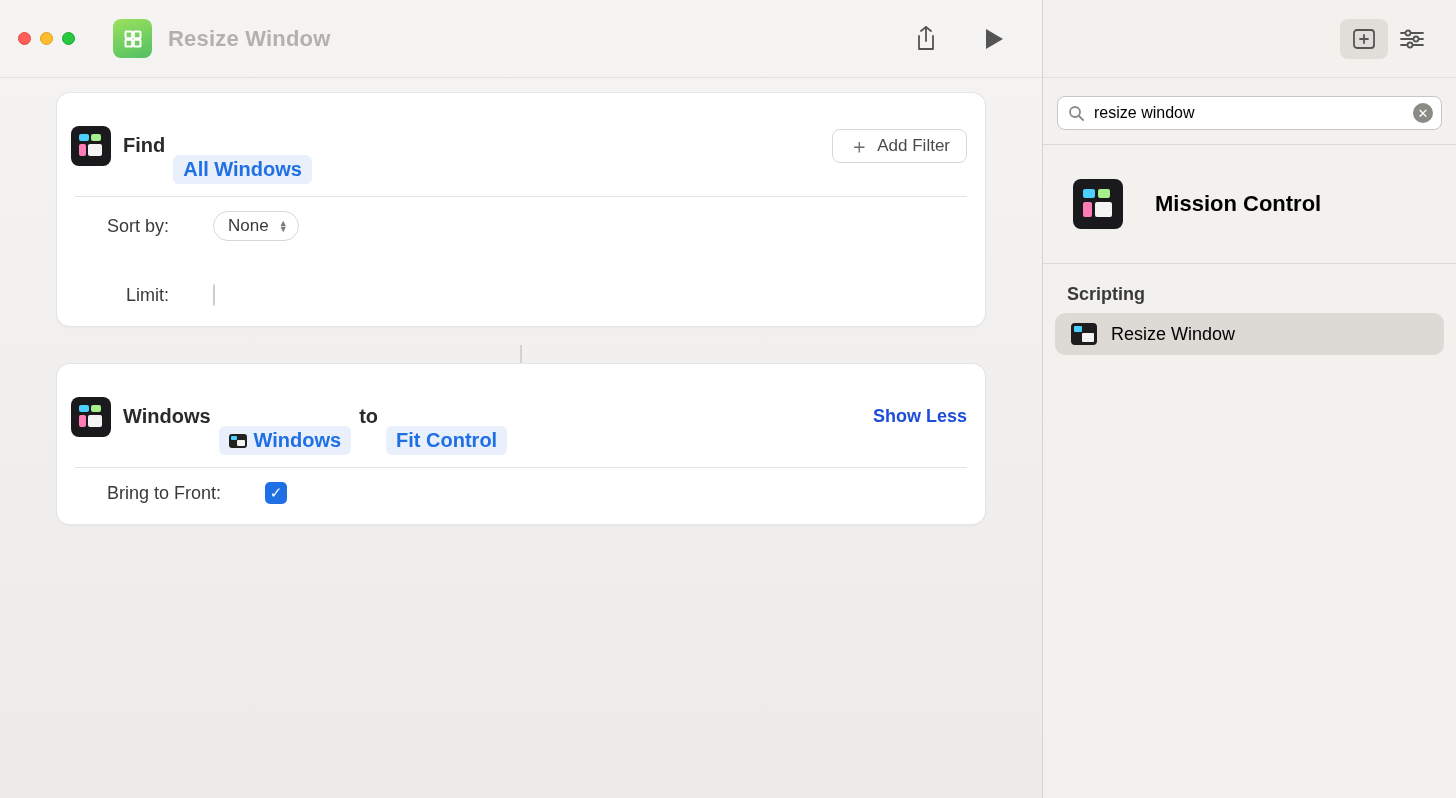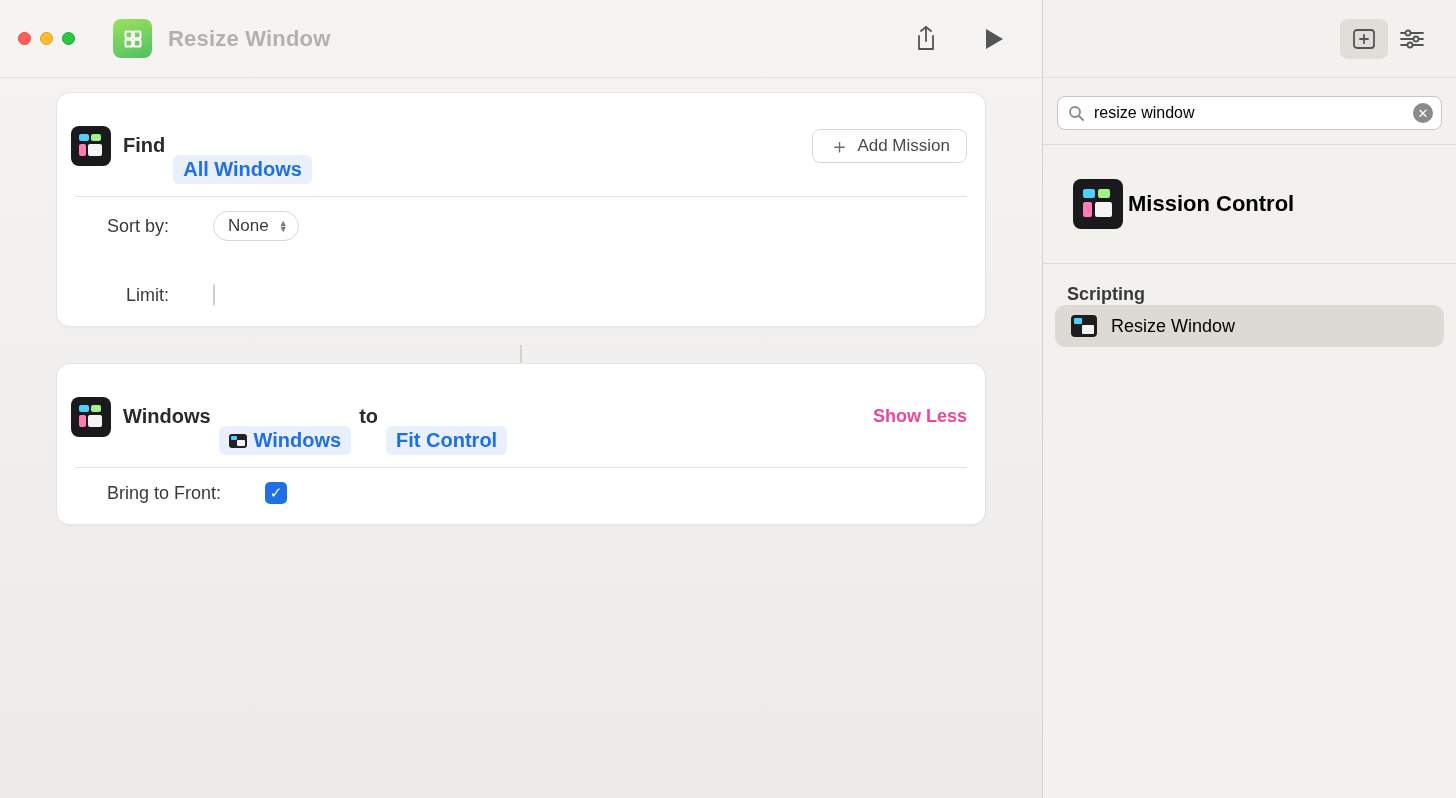--- a/index.html
+++ b/index.html
@@ -33,21 +33,21 @@
 
     .sent { display:flex; align-items:center; gap:8px; font-size:20px; font-weight:600; color:#2a2a2a; }
     .token { background:#e9f0fb; color:#1f6fe5; border-radius:6px; padding:3px 10px; font-weight:600; display:inline-flex; align-items:center; gap:7px;margin-top:48px; }
     .token .mini { width:18px;height:14px;border-radius:3px;background:#222;display:inline-block;position:relative; }
     .token .mini::before{content:"";position:absolute;left:2px;top:2px;width:6px;height:4px;background:#4cd0ff;border-radius:1px;}
     .token .mini::after {content:"";position:absolute;right:2px;bottom:2px;width:8px;height:6px;background:#f4f4f4;border-radius:1px;}
 
     .head-spacer { flex:1; }
     .add-filter { display:flex; align-items:center; gap:8px; border:1px solid #d9d7d5; border-radius:8px; background:#fff; padding:6px 16px; font-size:17px; color:#4a4a4a; font-weight:500; }
     .add-filter .plus { font-size:20px; line-height:1; color:#6b6b6b; }
-    .show-less { color:#ec4899; font-size:18px; font-weight:600; background:transparent; border:none; }
+    .show-less { color:#1d4ed8; font-size:18px; font-weight:600; background:transparent; border:none; }
 
     .card-divider { height:1px; background:#e4e2e0; margin:0 18px; }
 
     .card-body { padding:14px 22px 20px 50px; display:grid; grid-template-columns: max-content auto; row-gap:14px; column-gap:18px; align-items:center; font-size:18px; color:#3a3a3a;gap:44px; }
     .card-body .lbl { text-align:right; font-weight:500; }
     .select { display:inline-flex; align-items:center; gap:10px; border:1px solid #d9d7d5; border-radius:15px; padding:4px 10px 4px 14px; background:#fff; font-size:17px; }
     .chev-dbl { display:inline-flex; flex-direction:column; line-height:6px; font-size:9px; color:#7a7a7a; }
     .check { width:22px;height:22px; border-radius:5px; background:#1f6fe5; display:inline-flex; align-items:center; justify-content:center; color:#fff; font-size:15px; }
     .empty-check { width:22px;height:22px;border:1px solid #cfcdca;border-radius:5px;background:#fff; }
 
@@ -60,28 +60,28 @@
     .seg { display:flex; background:transparent; border-radius:10px; }
     .seg button{ width:48px;height:40px;border:none;background:transparent;display:flex;align-items:center;justify-content:center;color:#555;border-radius:8px; }
     .seg button.on{ background:#e1ded9; }
 
     .lib-search { padding:18px 14px 14px; border-bottom:1px solid #dcd9d5; }
     .searchbox { display:flex; align-items:center; gap:10px; background:#fff; border:1px solid #c9c7c3; border-radius:8px; height:34px; padding:0 8px 0 10px; }
     .searchbox input { flex:1; border:none; outline:none; font-size:16px; background:transparent; }
     .searchbox .clear { width:20px;height:20px;border-radius:50%;background:#8c8a87;color:#fff;display:flex;align-items:center;justify-content:center;font-size:13px; }
 
     .lib-scroll { flex:1; overflow:auto; }
-    .lib-app-header { display:flex; align-items:center; gap:5px; padding:34px 28px 34px 30px; font-size:22px; font-weight:600; border-bottom:1px solid #dedbd7; }
+    .lib-app-header { display:flex; align-items:center; gap:32px; padding:34px 28px 34px 30px; font-size:22px; font-weight:600; border-bottom:1px solid #dedbd7; }
     .lib-app-header .mc-icon{ width:50px;height:50px; }
     .lib-app-header .mc-icon .g1{left:10px;top:10px;width:12px;height:9px;}
     .lib-app-header .mc-icon .g2{left:25px;top:10px;width:12px;height:9px;}
     .lib-app-header .mc-icon .g3{left:10px;top:23px;width:9px;height:15px;}
     .lib-app-header .mc-icon .g4{left:22px;top:23px;width:17px;height:15px;}
 
-    .lib-category { padding:20px 24px 0; font-size:18px; font-weight:700; color:#3a3a3a; }
+    .lib-category { padding:20px 24px 8px; font-size:18px; font-weight:700; color:#3a3a3a; }
     .lib-item { margin:0 12px; padding:10px 16px; display:flex; align-items:center; gap:14px; border-radius:10px; font-size:18px; font-weight:500; }
     .lib-item.sel { background:#dddad5; }
     .lib-item .mini-mc { width:26px;height:22px;border-radius:4px;background:#1d1d1f;position:relative; }
     .lib-item .mini-mc::before{content:"";position:absolute;left:3px;top:3px;width:8px;height:6px;background:#4cd0ff;border-radius:1px;}
     .lib-item .mini-mc::after {content:"";position:absolute;right:3px;bottom:3px;width:12px;height:9px;background:#f4f4f4;border-radius:1px;}
   </style>
 </head>
 <body>
 
 <div class="editor">
@@ -130,21 +130,21 @@
             <span class="g g3"></span>
             <span class="g g4"></span>
         </div>
         <div class="sent">
           <span>Find</span>
           <span class="token">All Windows</span>
         </div>
         <div class="head-spacer"></div>
         <button class="add-filter">
           <span class="plus">＋</span>
-          <span>Add Mission</span>
+          <span>Add Filter</span>
         </button>
       </div>
       <div class="card-divider"></div>
       <div class="card-body">
         <span class="lbl">Sort by:</span>
         <span>
           <span class="select">
             <span>None</span>
             <span class="chev-dbl">
                 <span>▲</span>

